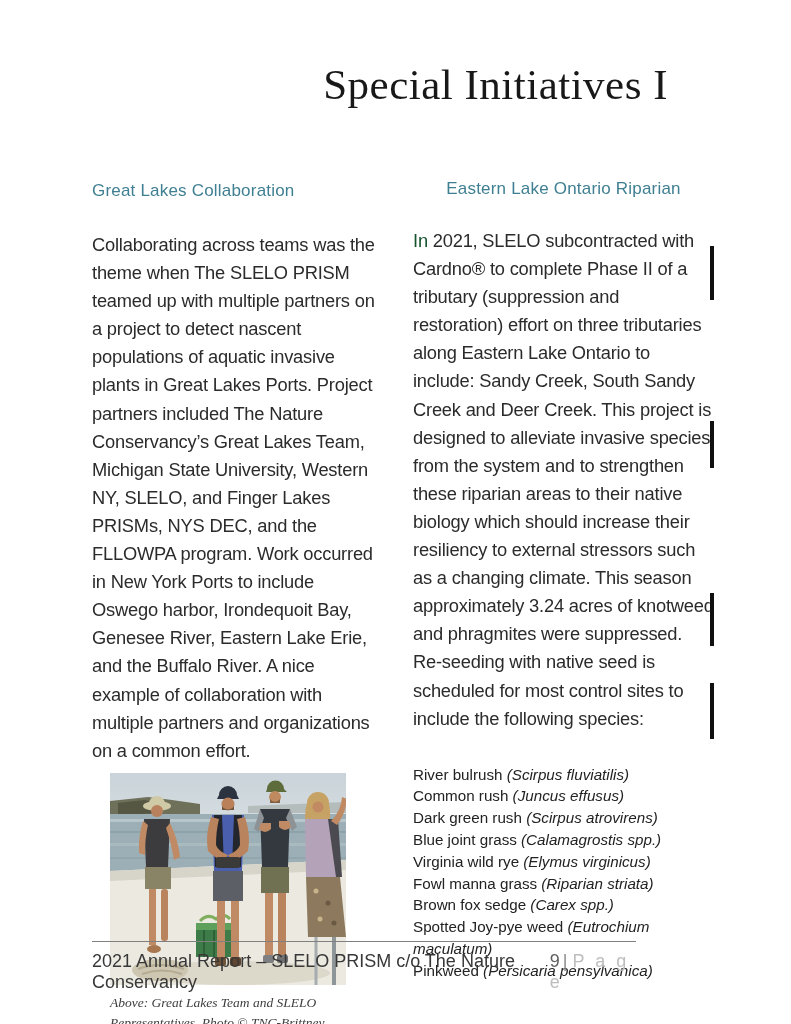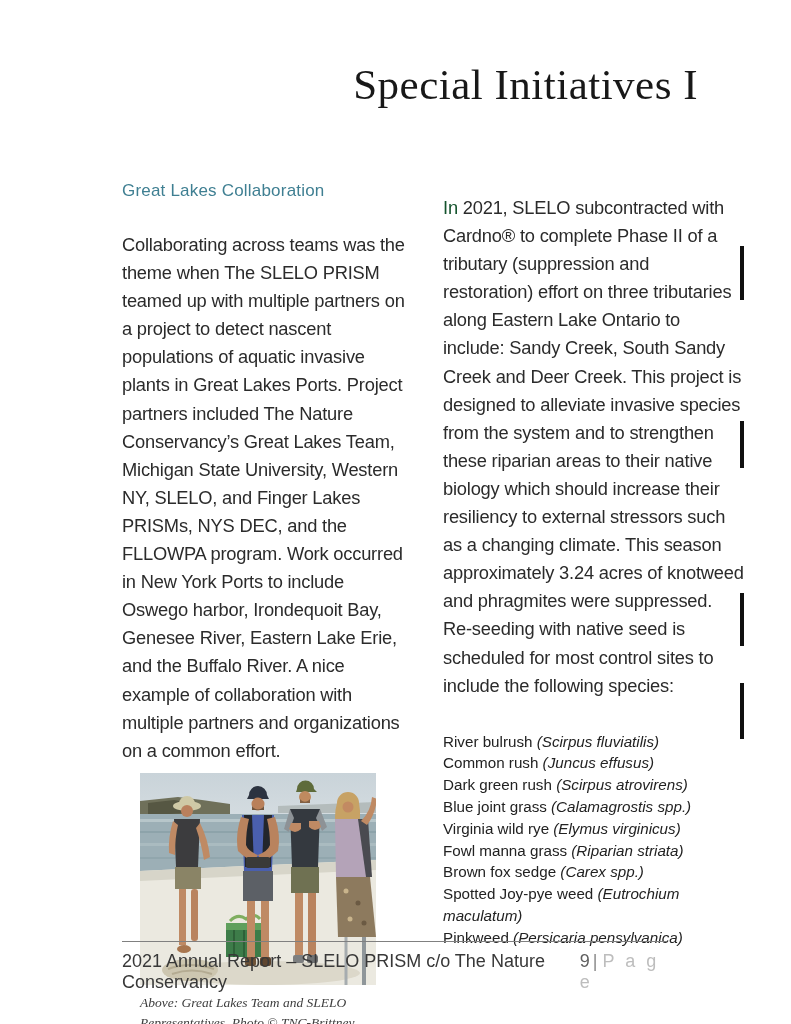--- a/index.html
+++ b/index.html
@@ -1,20 +1,19 @@
 <!DOCTYPE html>
 <html><head>
 <meta charset="utf-8">
 <style>
   html,body { margin:0; padding:0; background:#ffffff; }
   .page {
     position:relative; width:714px; height:1024px; background:#ffffff;
     font-family:"Liberation Sans", sans-serif; overflow:hidden;
     color:#2b2b2b;
-    margin-left:30px;
   }
   .doc-title {
     position:absolute; top:60px; right:46px;
     font-family:"Liberation Serif", serif; font-weight:400;
     font-size:43px; color:#181818; letter-spacing:0.5px; white-space:nowrap;
   }
   .col-left  { position:absolute; left:92px;  top:181px; width:287px; }
   .col-right { position:absolute; left:413px; top:172px; width:301px; }
 
   .heading-teal {
@@ -154,20 +153,21 @@
         <circle cx="218" cy="130" r="2.5" fill="#6b5a43"></circle>
         <circle cx="210" cy="146" r="2.5" fill="#c9b48c"></circle>
         <circle cx="224" cy="150" r="2.5" fill="#6b5a43"></circle>
       </svg>
       <div class="caption">Above: Great Lakes Team and SLELO Representatives.  Photo © TNC-Brittney Rogers</div>
     </div>
   </div>
 
   <div class="col-right">
     <h2 class="heading-teal right-heading">
+      <div>Eastern Lake Ontario Riparian</div>
     </h2>
     <div class="body-text"><span class="lead-word">In</span><span> 2021, SLELO subcontracted with Cardno® to complete Phase II of a tributary (suppression and restoration) effort on three tributaries along Eastern Lake Ontario to include: Sandy Creek, South Sandy Creek and Deer Creek. This project is designed to alleviate invasive species from the system and to strengthen these riparian areas to their native biology which should increase their resiliency to external stressors such as a changing climate. This season approximately 3.24 acres of knotweed and phragmites were suppressed. Re-seeding with native seed is scheduled for most control sites to include the following species:</span></div>
 
     <div class="species-list">
         <div class="species-row"><span>River bulrush </span><span class="latin">(Scirpus fluviatilis)</span></div>
         <div class="species-row"><span>Common rush </span><span class="latin">(Juncus effusus)</span></div>
         <div class="species-row"><span>Dark green rush </span><span class="latin">(Scirpus atrovirens)</span></div>
         <div class="species-row"><span>Blue joint grass </span><span class="latin">(Calamagrostis spp.)</span></div>
         <div class="species-row"><span>Virginia wild rye </span><span class="latin">(Elymus virginicus)</span></div>
         <div class="species-row"><span>Fowl manna grass </span><span class="latin">(Riparian striata)</span></div>

